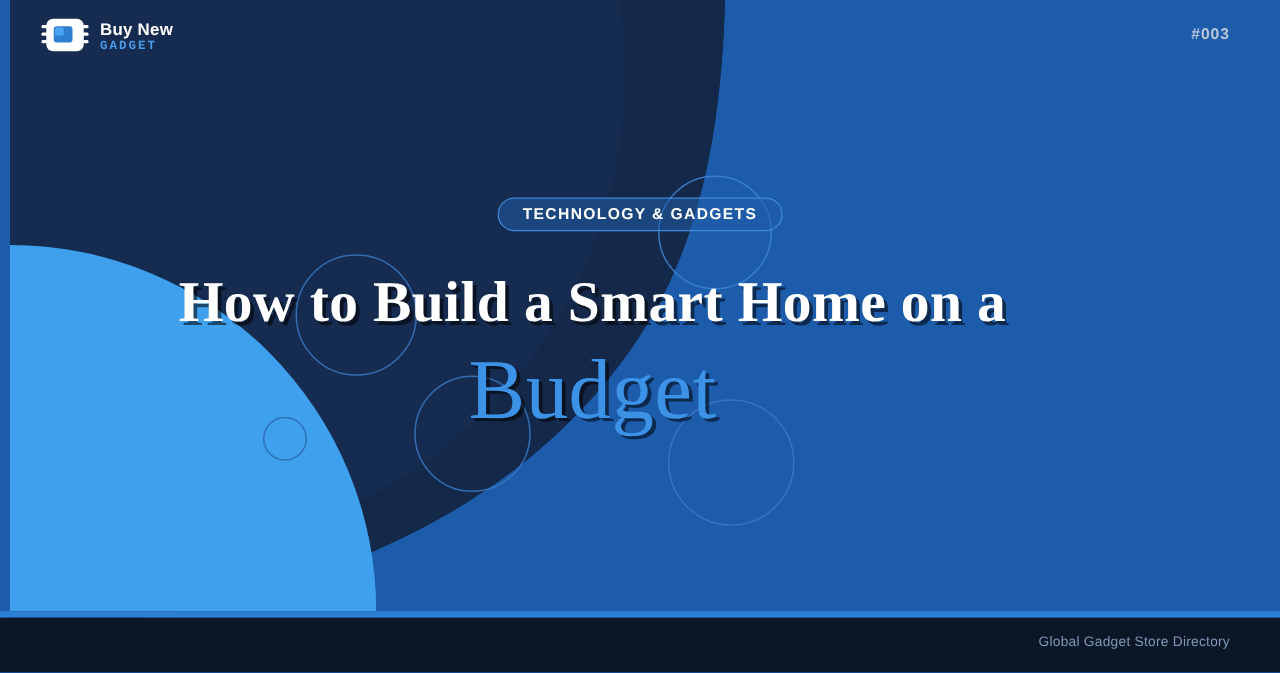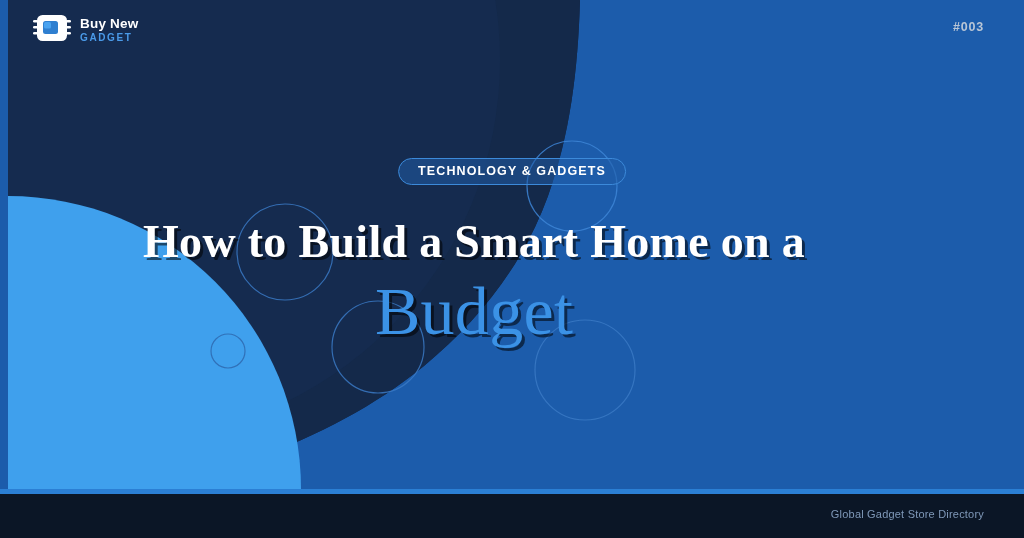--- a/index.html
+++ b/index.html
@@ -86,20 +86,21 @@
     font-weight: bold;
     color: #ffffff;
     letter-spacing: .2px;
     margin-bottom: 3px;
   }
   #logo-sub {
     font-size: 10px;
     font-weight: bold;
     color: #4a9ae8;
     letter-spacing: 1.6px;
+    font-family: Liberation Mono, monospace;
   }
   #issue-number {
     position: absolute;
     right: 40px;
     top: 20px;
     font-size: 12.5px;
     color: #b9c6d6;
     font-weight: bold;
     letter-spacing: .8px;
     z-index: 10;

